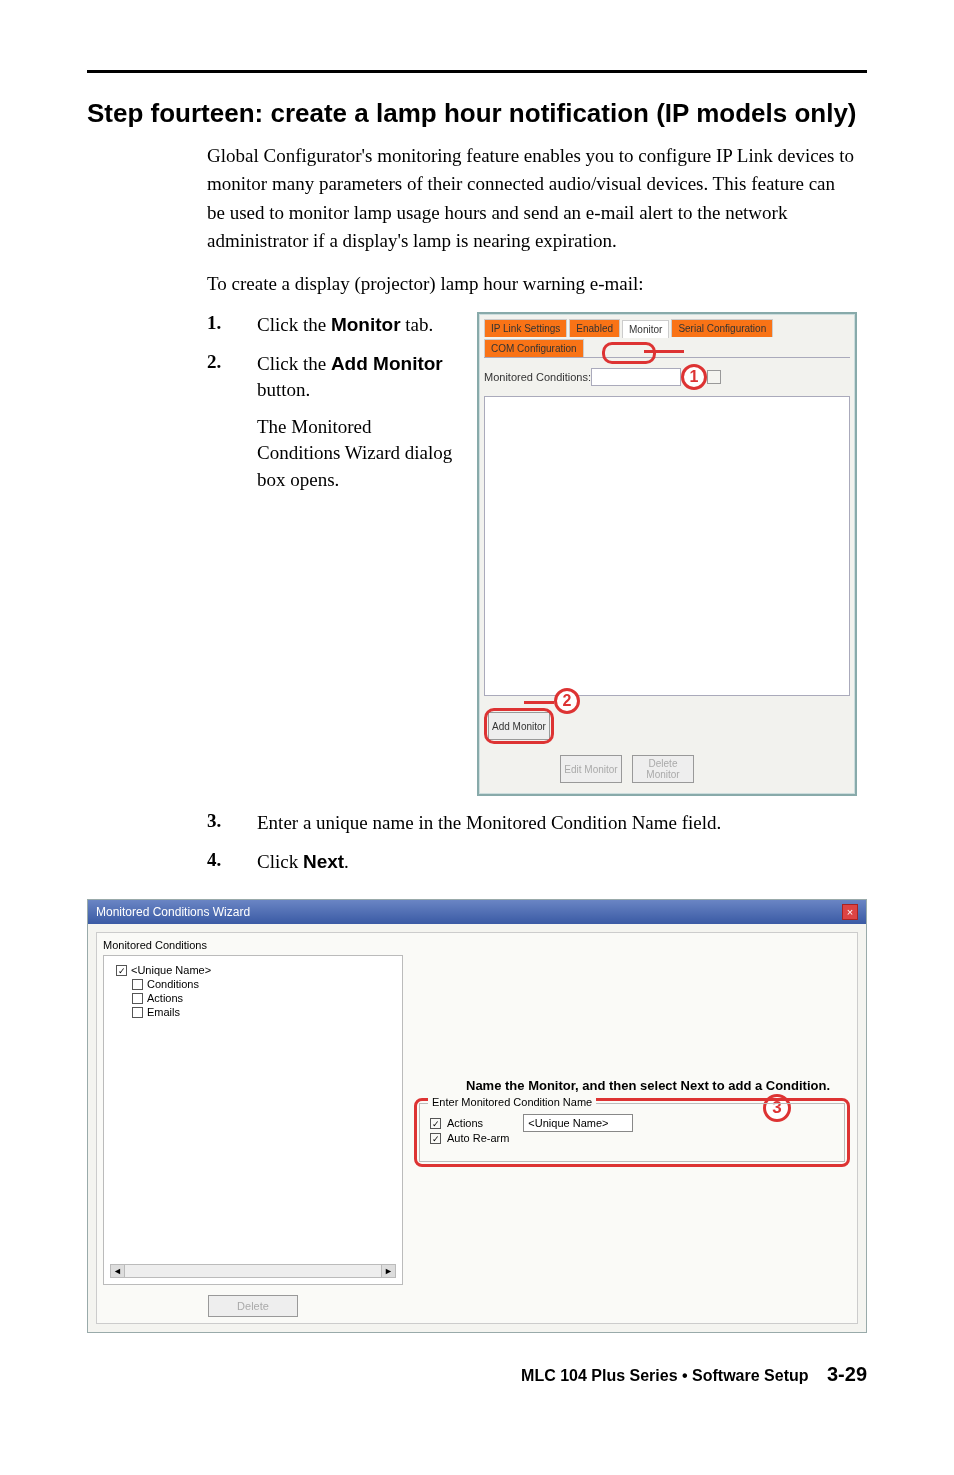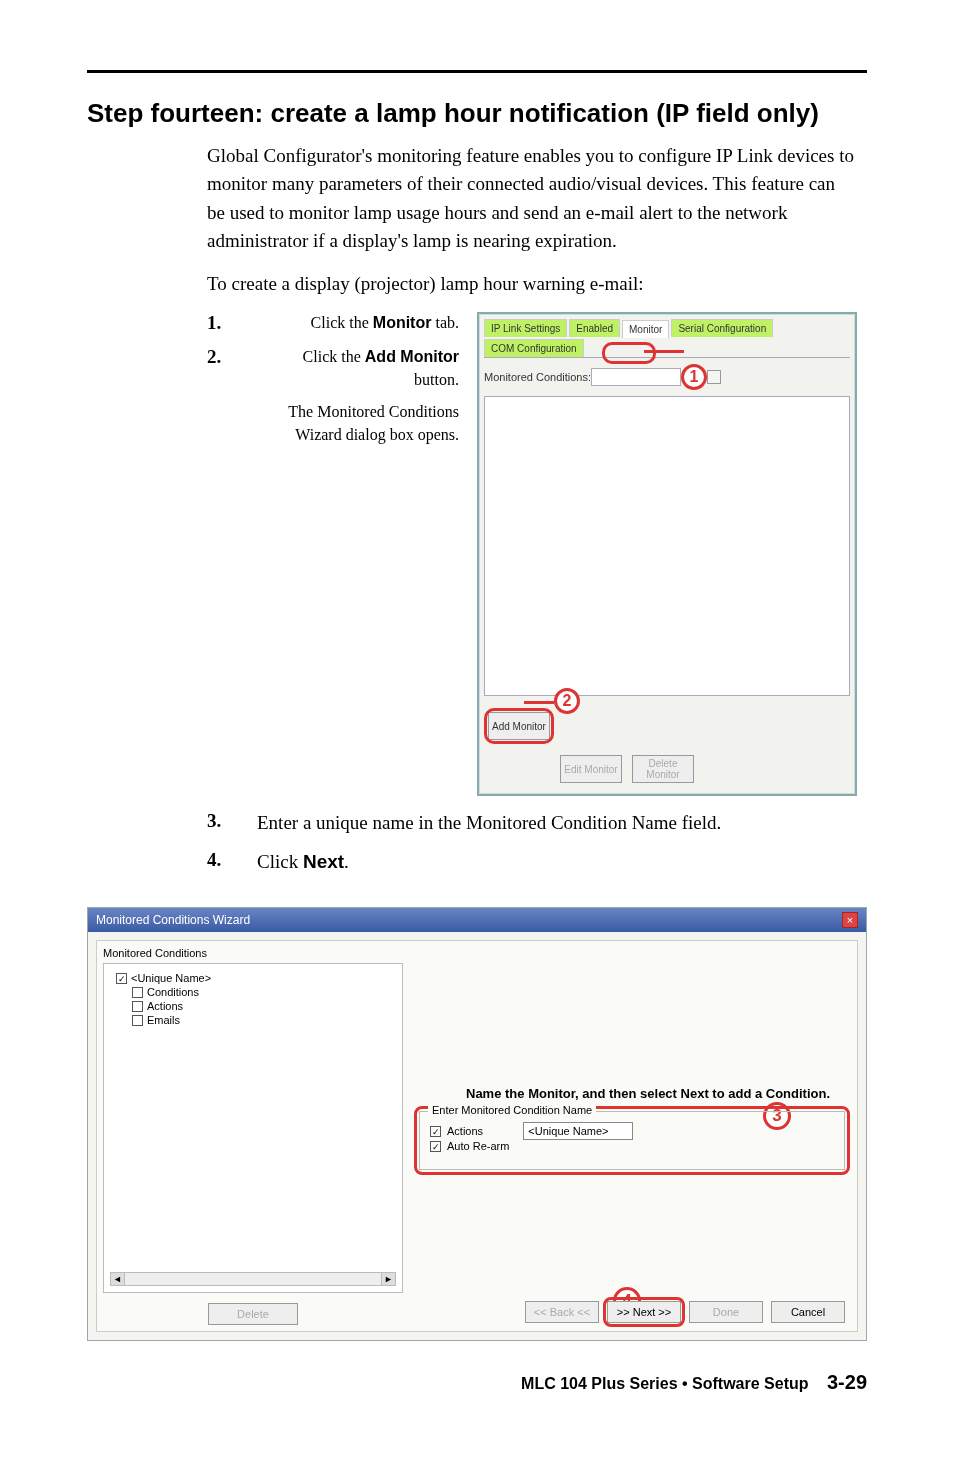--- a/index.html
+++ b/index.html
@@ -9,43 +9,43 @@
   .main { width: 780px; margin: 0 auto; }
   h2 { font-family: Arial, Helvetica, sans-serif; font-weight: 800; font-size: 26px; line-height: 1.25; margin-bottom: 12px; }
   .body-text { font-size: 19px; line-height: 1.5; }
   .indent1 { padding-left: 120px; padding-right: 10px; }
   .para { margin-bottom: 14px; }
   .two-col { display: flex; gap: 18px; align-items: flex-start; margin-bottom: 14px; }
   .left-col { flex: 1 1 auto; }
   .right-col { flex: 0 0 auto; }
   .step { display: flex; margin-bottom: 12px; }
   .step .num { width: 50px; font-weight: bold; font-size: 19px; }
-  .step .txt { flex: 1; font-size: 16px; line-height: 1.4; text-align: right; }
+  .step .txt { flex: 1; font-size: 19px; line-height: 1.4; }
   .step-indented { padding-left: 120px; display:flex; margin-bottom:12px; }
   .step-indented .num { width:50px; font-weight:bold; font-size:19px; }
   .step-indented .txt { flex:1; font-size:19px; line-height:1.4; }
   .softbold { font-family: Arial, Helvetica, sans-serif; font-weight: 800; }
   
   .win1 { width: 380px; border: 2px solid #8aa; background:#f2f2ee; font-family: Tahoma, Arial, sans-serif; font-size:11px; color:#333; position: relative; }
   .win1-inner { border: 1px solid #cdd; padding: 4px; }
   .tabs { display:flex; gap:2px; border-bottom:1px solid #aab; margin-bottom:6px; flex-wrap:wrap; }
-  .tab { padding:3px 6px; background:#bef264; border:1px solid #ccc; border-bottom:none; font-size:10px; }
+  .tab { padding:3px 6px; background:#f97316; border:1px solid #ccc; border-bottom:none; font-size:10px; }
   .tab.active { background:#fff; position:relative; top:1px; }
   .roundred { display:inline-flex; align-items:center; justify-content:center; width:26px; height:26px; border:3px solid #d33; border-radius:50%; color:#d33; font-family:Arial,sans-serif; font-weight:bold; font-size:16px; background:#fff; }
   .roundred-big { width:28px; height:28px; font-size:17px; border-width:3px; }
   .monrow { display:flex; align-items:center; margin-bottom:6px; }
   .monlabel { font-size:11px; color:#333; }
   .monbox { width:90px; height:18px; background:#fff; border:1px solid #aab; }
   .bigempty { height:300px; background:#fff; border:1px solid #aab; margin-bottom:10px; position:relative; }
   .win1-btnrow { display:flex; gap:10px; padding:6px 4px; }
   .winbtn { width:62px; height:28px; background:#eee; border:1px solid #999; font-size:10px; display:flex; align-items:center; justify-content:center; text-align:center; line-height:1.1; }
   .winbtn.disabled { color:#aaa;margin-top:43px; }
   .redcall { position:absolute; border:3px solid #d33; border-radius:10px; }
   
-  .wiz { width: 780px; margin: 12px auto; border:1px solid #9aa; background:#f4f4f0; font-family: Tahoma, Arial, sans-serif; font-size:11px; position: relative; }
+  .wiz { width: 780px; margin: 4px auto; border:1px solid #9aa; background:#f4f4f0; font-family: Tahoma, Arial, sans-serif; font-size:11px; position: relative; }
   .wiz-title { background: linear-gradient(#6a85c4,#3a5aa4); color:#fff; padding:4px 8px; font-size:12px; display:flex; justify-content:space-between; align-items:center; }
   .wiz-close { width:16px; height:16px; background:#d44; color:#fff; display:flex; align-items:center; justify-content:center; font-size:11px; border:1px solid #a22; }
   .wiz-body { padding:8px; }
   .wiz-sub { border:1px solid #ccc; background:#fafaf7; padding:6px; }
   .wiz-inner { display:flex; gap:10px;align-items:center; }
   .wiz-tree { width: 300px; height: 330px; background:#fff; border:1px solid #bbb; padding:6px; font-size:11px; position:relative; }
   .tree-ul { list-style:none; padding-left:6px; }
   .tree-ul li { display:flex; align-items:center; gap:4px; margin:2px 0; }
   .chk { width:11px; height:11px; border:1px solid #555; display:inline-block; }
   .chk.on::after { content:'✓'; font-size:9px; position:relative; top:-2px; left:1px; }
@@ -68,21 +68,21 @@
   .footer .pg { font-weight:800; font-size:20px; margin-left:14px; }
   .delete-wrap { display:flex; justify-content:center; margin-top:10px; }
 </style>
 </head>
 <body>
 <div class="page">
 
 <div class="top-rule"></div>
 
 <div class="main">
-  <h2>Step fourteen: create a lamp hour notification (IP field only)</h2>
+  <h2>Step fourteen: create a lamp hour notification (IP models only)</h2>
 
   <div class="indent1 body-text para">Global Configurator's monitoring feature enables you to configure IP Link devices to monitor many parameters of their connected audio/visual devices.  This feature can be used to monitor lamp usage hours and send an e-mail alert to the network administrator if a display's lamp is nearing expiration.</div>
   <div class="indent1 body-text para">To create a display (projector) lamp hour warning e-mail:</div>
 
   <div class="two-col indent1">
     <div class="left-col">
       <div class="step">
         <div class="num">1.</div>
         <div class="txt">
           <span>Click the </span><span class="softbold">Monitor</span><span> tab.</span>
@@ -203,32 +203,20 @@
               </div>
             </div>
           </div>
         </div>
         <div style="display:flex;">
           <div style="width:300px;">
             <div class="delete-wrap">
               <div class="wbtn disabled" style="width:90px;">Delete</div>
             </div>
           </div>
-          <div style="flex:1; position:relative;">
-            <span class="roundred roundred-big" style="position:absolute; left:210px; top:-6px;">4</span>
-            <div class="wiz-btnrow">
-              <div class="wbtn disabled">&lt;&lt; Back &lt;&lt;</div>
-              <div style="position:relative;">
-                <div class="redcall2" style="left:-4px; top:-4px; width:82px; height:30px;"></div>
-                <div class="wbtn">&gt;&gt; Next &gt;&gt;</div>
-              </div>
-              <div class="wbtn disabled">Done</div>
-              <div class="wbtn">Cancel</div>
-            </div>
-          </div>
         </div>
       </div>
     </div>
   </div>
 
   <div class="footer">
     <span><b>MLC 104 Plus Series • Software Setup</b></span>
     <span class="pg">3-29</span>
   </div>
 </div>

